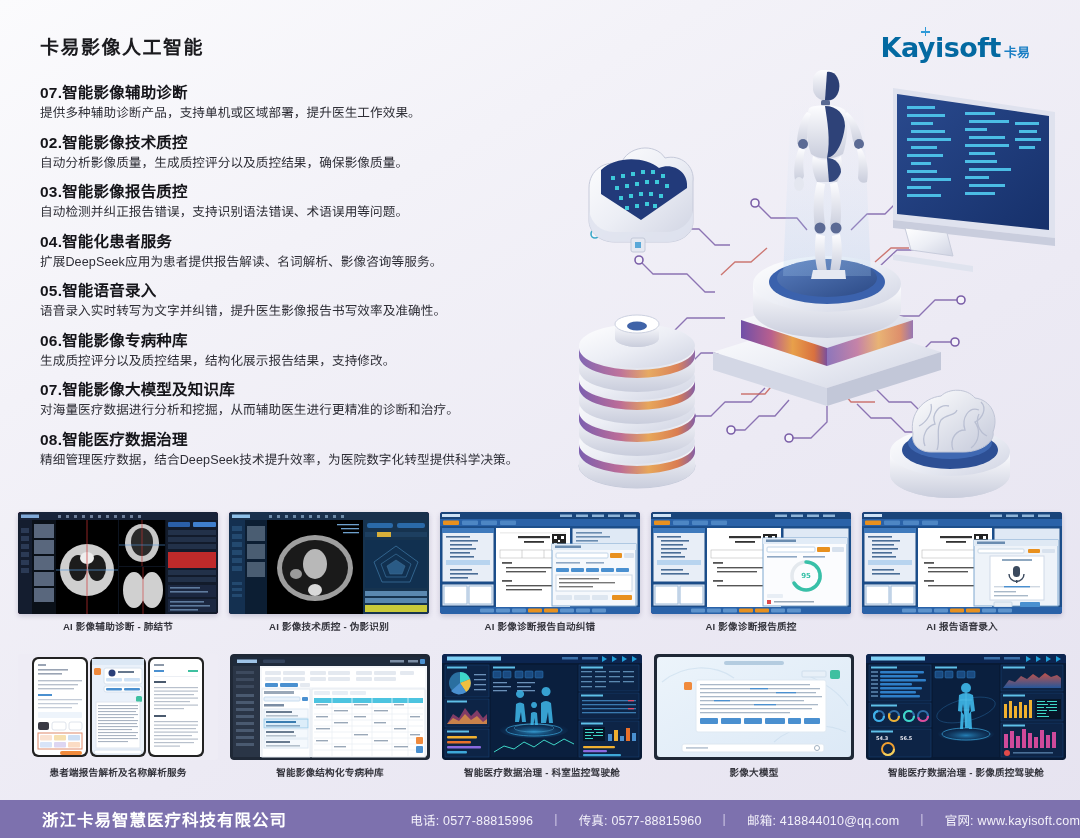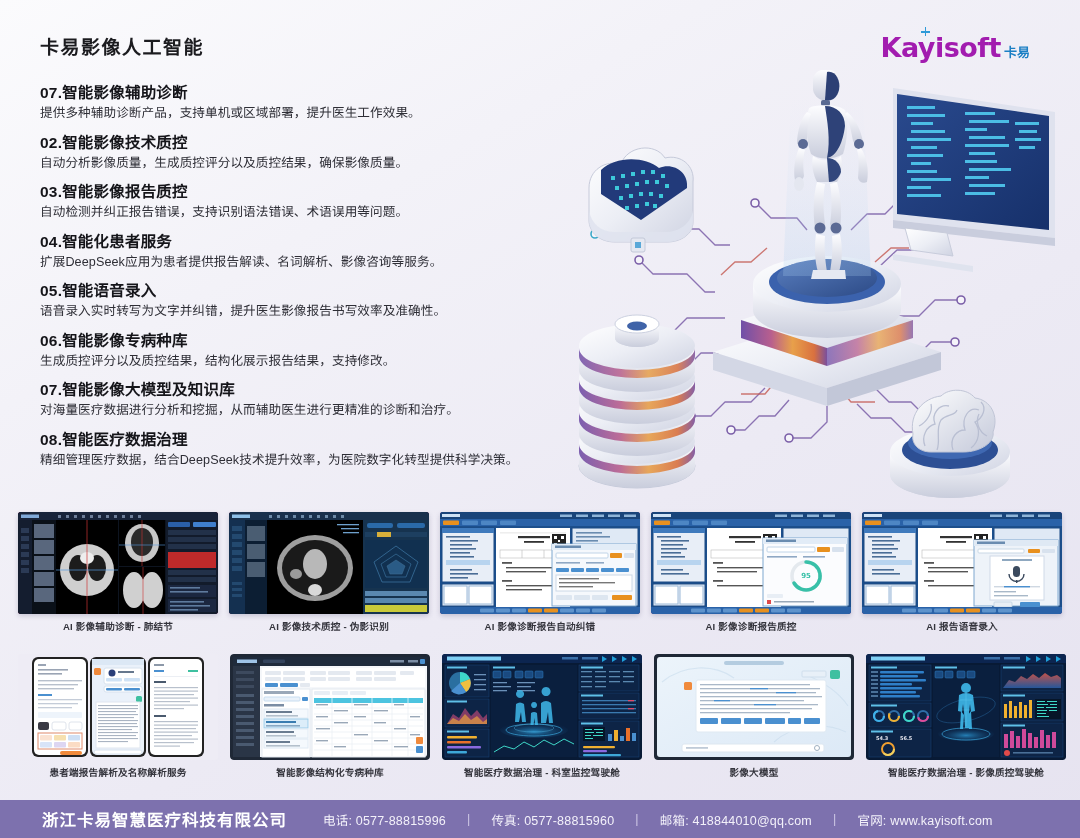--- a/index.html
+++ b/index.html
@@ -18,21 +18,21 @@
   .header { position:absolute; left:40px; top:28px; right:30px; height:56px; }
   .page-title {
     font-size:19px; font-weight:700; color:#1b1b1f; letter-spacing:1.5px;
     line-height:40px;
   }
   .logo-wrap {
     position:absolute; right:20px; top:6px;
     display:flex; align-items:flex-end; gap:3px;
   }
   .logo-text {
-    font-size:27px; font-weight:700; color:#a21caf; letter-spacing:-0.5px;
+    font-size:27px; font-weight:700; color:#0369a1; letter-spacing:-0.5px;
     font-family:"DejaVu Sans","Liberation Sans",sans-serif; line-height:1;
     position:relative;
   }
   .logo-cn {
     font-size:13px; font-weight:700; color:#1b7fc4; line-height:1;
     padding-bottom:2px; letter-spacing:0px;
   }
   .logo-spark {
     position:absolute; left:40px; top:-7px; width:9px; height:9px;
     pointer-events:none;
@@ -73,21 +73,21 @@
     text-align:center; line-height:12px; font-weight:600;
   }
   .row2 .shot { height:106px; background:transparent; box-shadow:none; }
   .row2 { margin-top:21px;gap:12px; }
   .row2 .cap { margin-top:7px; }
 
   
   .footer {
     position:absolute; left:0; bottom:0; width:1080px; height:38px;
     background:#7d71ae; display:flex; align-items:center;
-    padding-left:42px; gap:36px;
+    padding-left:42px; gap:36px;justify-content:space-between;
   }
   .footer-company {
     font-size:16.5px; font-weight:700; color:#ffffff; letter-spacing:1px;
   }
   .footer-contact {
     font-size:12.5px; color:#f3f1fa; letter-spacing:.2px;
     display:flex; align-items:center; gap:21px;
   }
   .sep { color:#cdc6e4; }
 </style>

